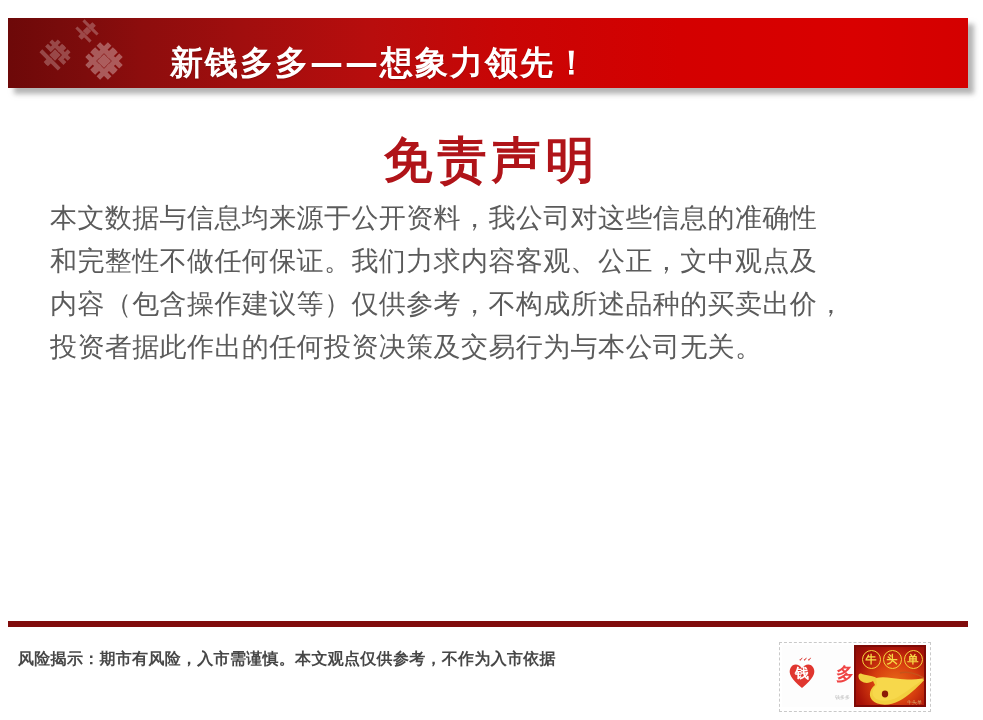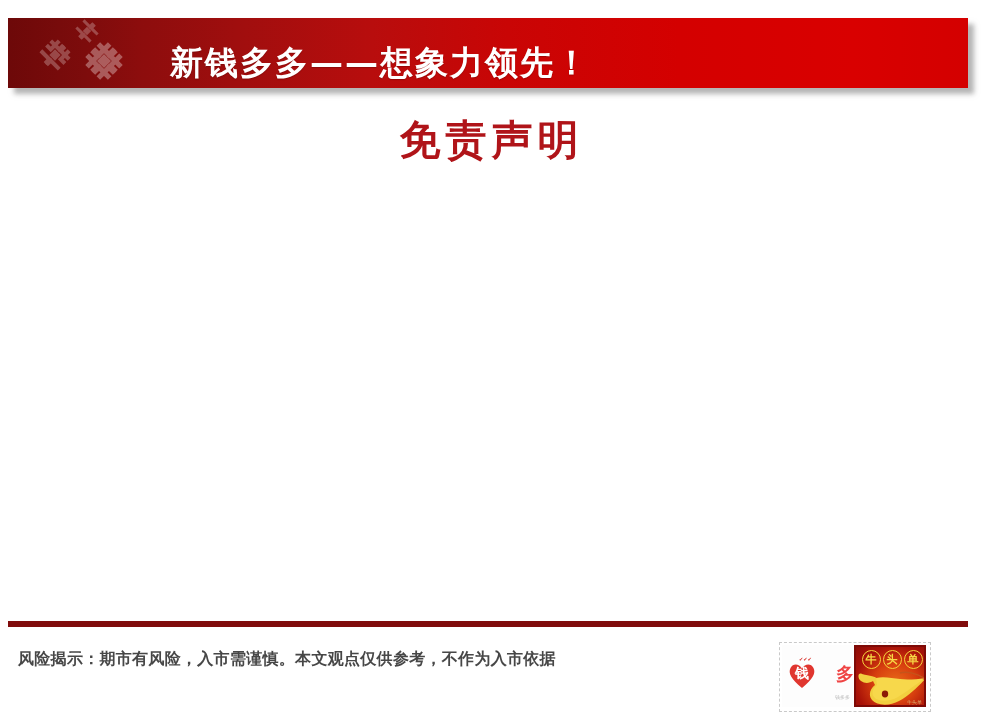--- a/index.html
+++ b/index.html
@@ -75,25 +75,25 @@
     color: #ffffff;
     letter-spacing: 2px;
     white-space: nowrap;
     text-shadow: 0 1px 1px rgba(80,0,0,0.35);
   }
 
   
   .slide-heading {
     position: absolute;
     left: 0;
-    top: 116px;
+    top: 136px;
     width: 983px;
     text-align: center;
     font-family: "DejaVu Serif", serif;
-    font-size: 41px;
+    font-size: 49px;
     line-height: 48px;
     font-weight: 700;
     color: #b01419;
     letter-spacing: 5px;
   }
 
   
   .body-block {
     position: absolute;
     left: 50px;
@@ -326,20 +326,26 @@
           <rect x="20" y="20" width="10" height="10" fill="#f0e0e0"></rect>
         </svg>
       </div>
     </div>
 
     <div class="banner-title">新钱多多——想象力领先！</div>
   </div>
 
   <div class="slide-heading">免责声明</div>
 
+  <div class="body-block">
+    <div class="body-line">本文数据与信息均来源于公开资料，我公司对这些信息的准确性</div>
+    <div class="body-line">和完整性不做任何保证。我们力求内容客观、公正，文中观点及</div>
+    <div class="body-line">内容（包含操作建议等）仅供参考，不构成所述品种的买卖出价，</div>
+    <div class="body-line">投资者据此作出的任何投资决策及交易行为与本公司无关。</div>
+  </div>
 
   <div class="footer-rule"></div>
 
   <div class="footer-note">风险揭示：期市有风险，入市需谨慎。本文观点仅供参考，不作为入市依据</div>
 
   <div class="logo-pair">
     <div class="logo-dashborder"></div>
 
     <div class="logo-card logo-qdd">
       <div class="qdd-inner">

